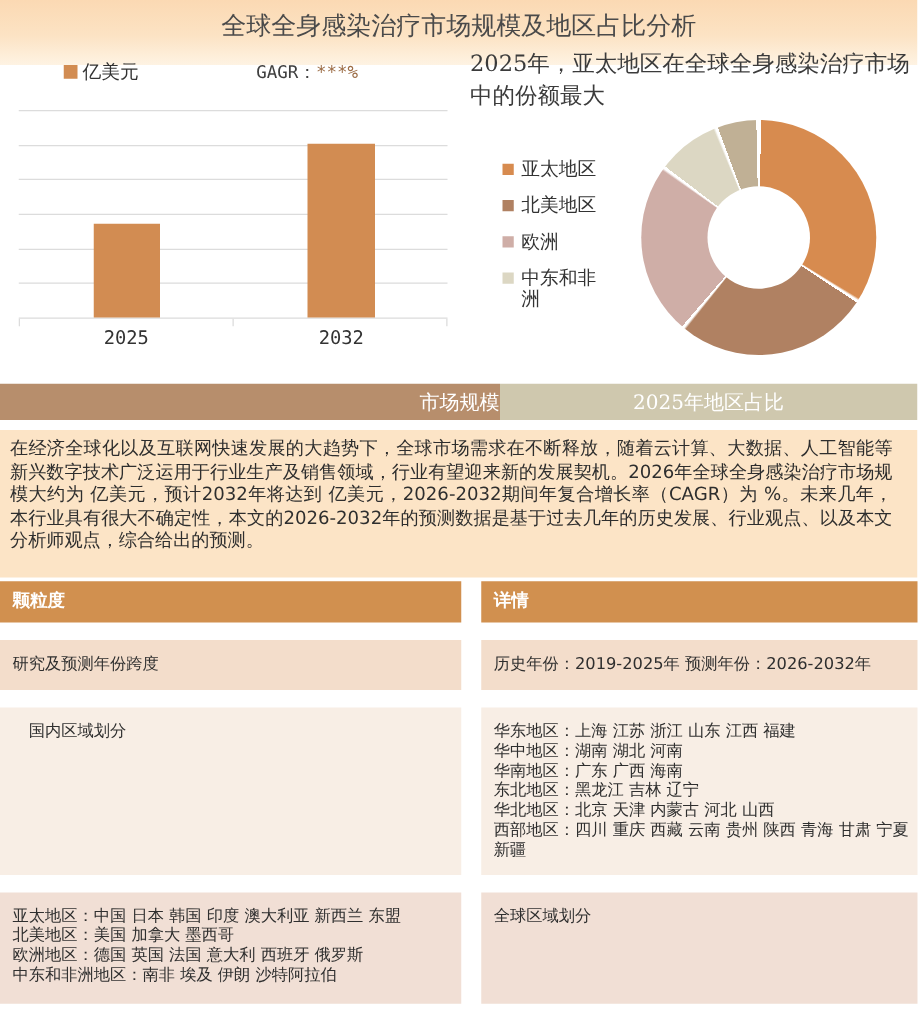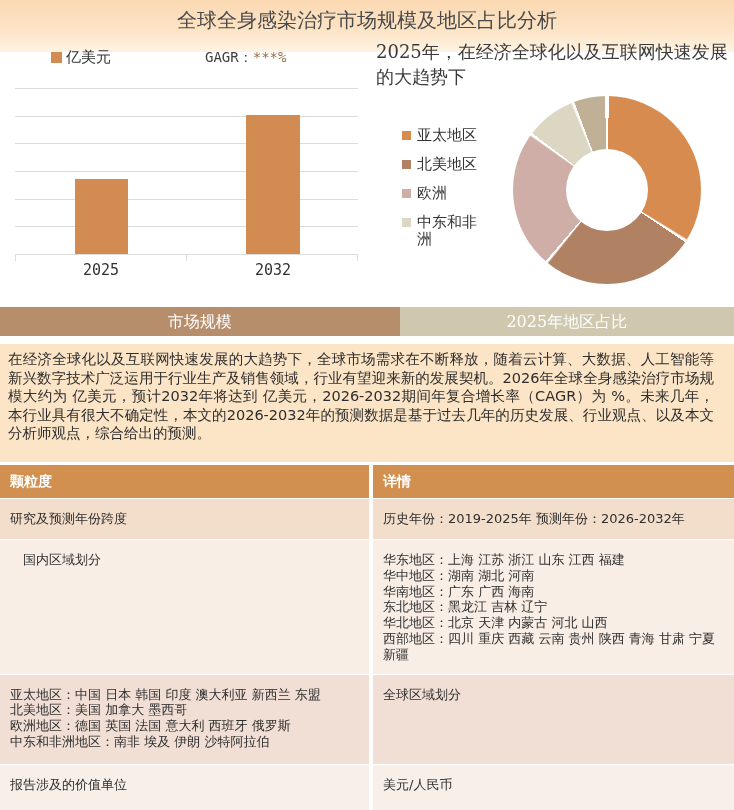--- a/index.html
+++ b/index.html
@@ -41,29 +41,29 @@
   .donut-legend .swatch { flex:0 0 9px; width:9px; height:9px; margin:4px 6px 0 0; }
   .donut-legend .lg-text { display:block; max-width:62px; }
   .donut { position:absolute; left:143px; top:68px; width:188px; height:188px; border-radius:50%; }
   .donut-hole { position:absolute; left:53px; top:53px; width:82px; height:82px; border-radius:50%; background:#ffffff; }
   
   .tabs { position:absolute; left:0; top:307px; width:734px; height:29px; display:flex; }
   .tab {
     height:29px; line-height:29px; text-align:center; color:#ffffff;
     font-family:"DejaVu Serif", serif; font-size:16px;
   }
-  .tab-left { width:429px; }
+  .tab-left { width:429px;text-align:right; }
   .tab-right { width:359px; }
   
   .summary { position:absolute; left:0; top:344px; width:734px; height:118px; padding:6px 20px 0 8px; }
   .summary p { font-size:14.5px; line-height:18.6px; color:#2e2e2e; text-align:justify; }
   .summary h3 { margin-top:4px; font-size:14.5px; font-weight:bold; text-align:center; color:#141414; }
   
   .gtable { position:absolute; left:0; top:465px; width:734px; }
-  .t-row { display:grid; grid-template-columns:369px 361px; column-gap:4px; margin-bottom:1px; }
+  .t-row { display:grid; grid-template-columns:369px 361px; column-gap:16px; margin-bottom:14px; }
   .t-head .cell { display:flex; align-items:center; height:33px; color:#ffffff; font-weight:bold; font-size:14px; }
   .cell { padding:12px 9px 11px 10px; font-size:13px; line-height:15.8px; color:#2f2f2f; }
   .cell.detail { white-space:pre-wrap; }
 </style>
 </head>
 <body>
 
 <div class="page">
 
   <header class="page-header">
@@ -93,21 +93,21 @@
           <div class="tick" style="left: 171px; background: rgb(220, 220, 220);"></div>
           <div class="tick" style="left: 342px; background: rgb(220, 220, 220);"></div>
         </div>
       <div class="xlabels" id="bar-xlabels">
           <span class="xlabel" style="left: 56px;">2025</span>
           <span class="xlabel" style="left: 228px;">2032</span>
         </div>
     </div>
 
     <div class="donut-chart">
-      <h2>2025年，在经济全球化以及互联网快速发展的大趋势下</h2>
+      <h2>2025年，亚太地区在全球全身感染治疗市场中的份额最大</h2>
       <ul class="donut-legend" id="donut-legend">
           <li>
             <span class="swatch" style="background: rgb(215, 139, 79);"></span>
             <span class="lg-text">亚太地区</span>
           </li>
           <li>
             <span class="swatch" style="background: rgb(176, 129, 98);"></span>
             <span class="lg-text">北美地区</span>
           </li>
           <li>

